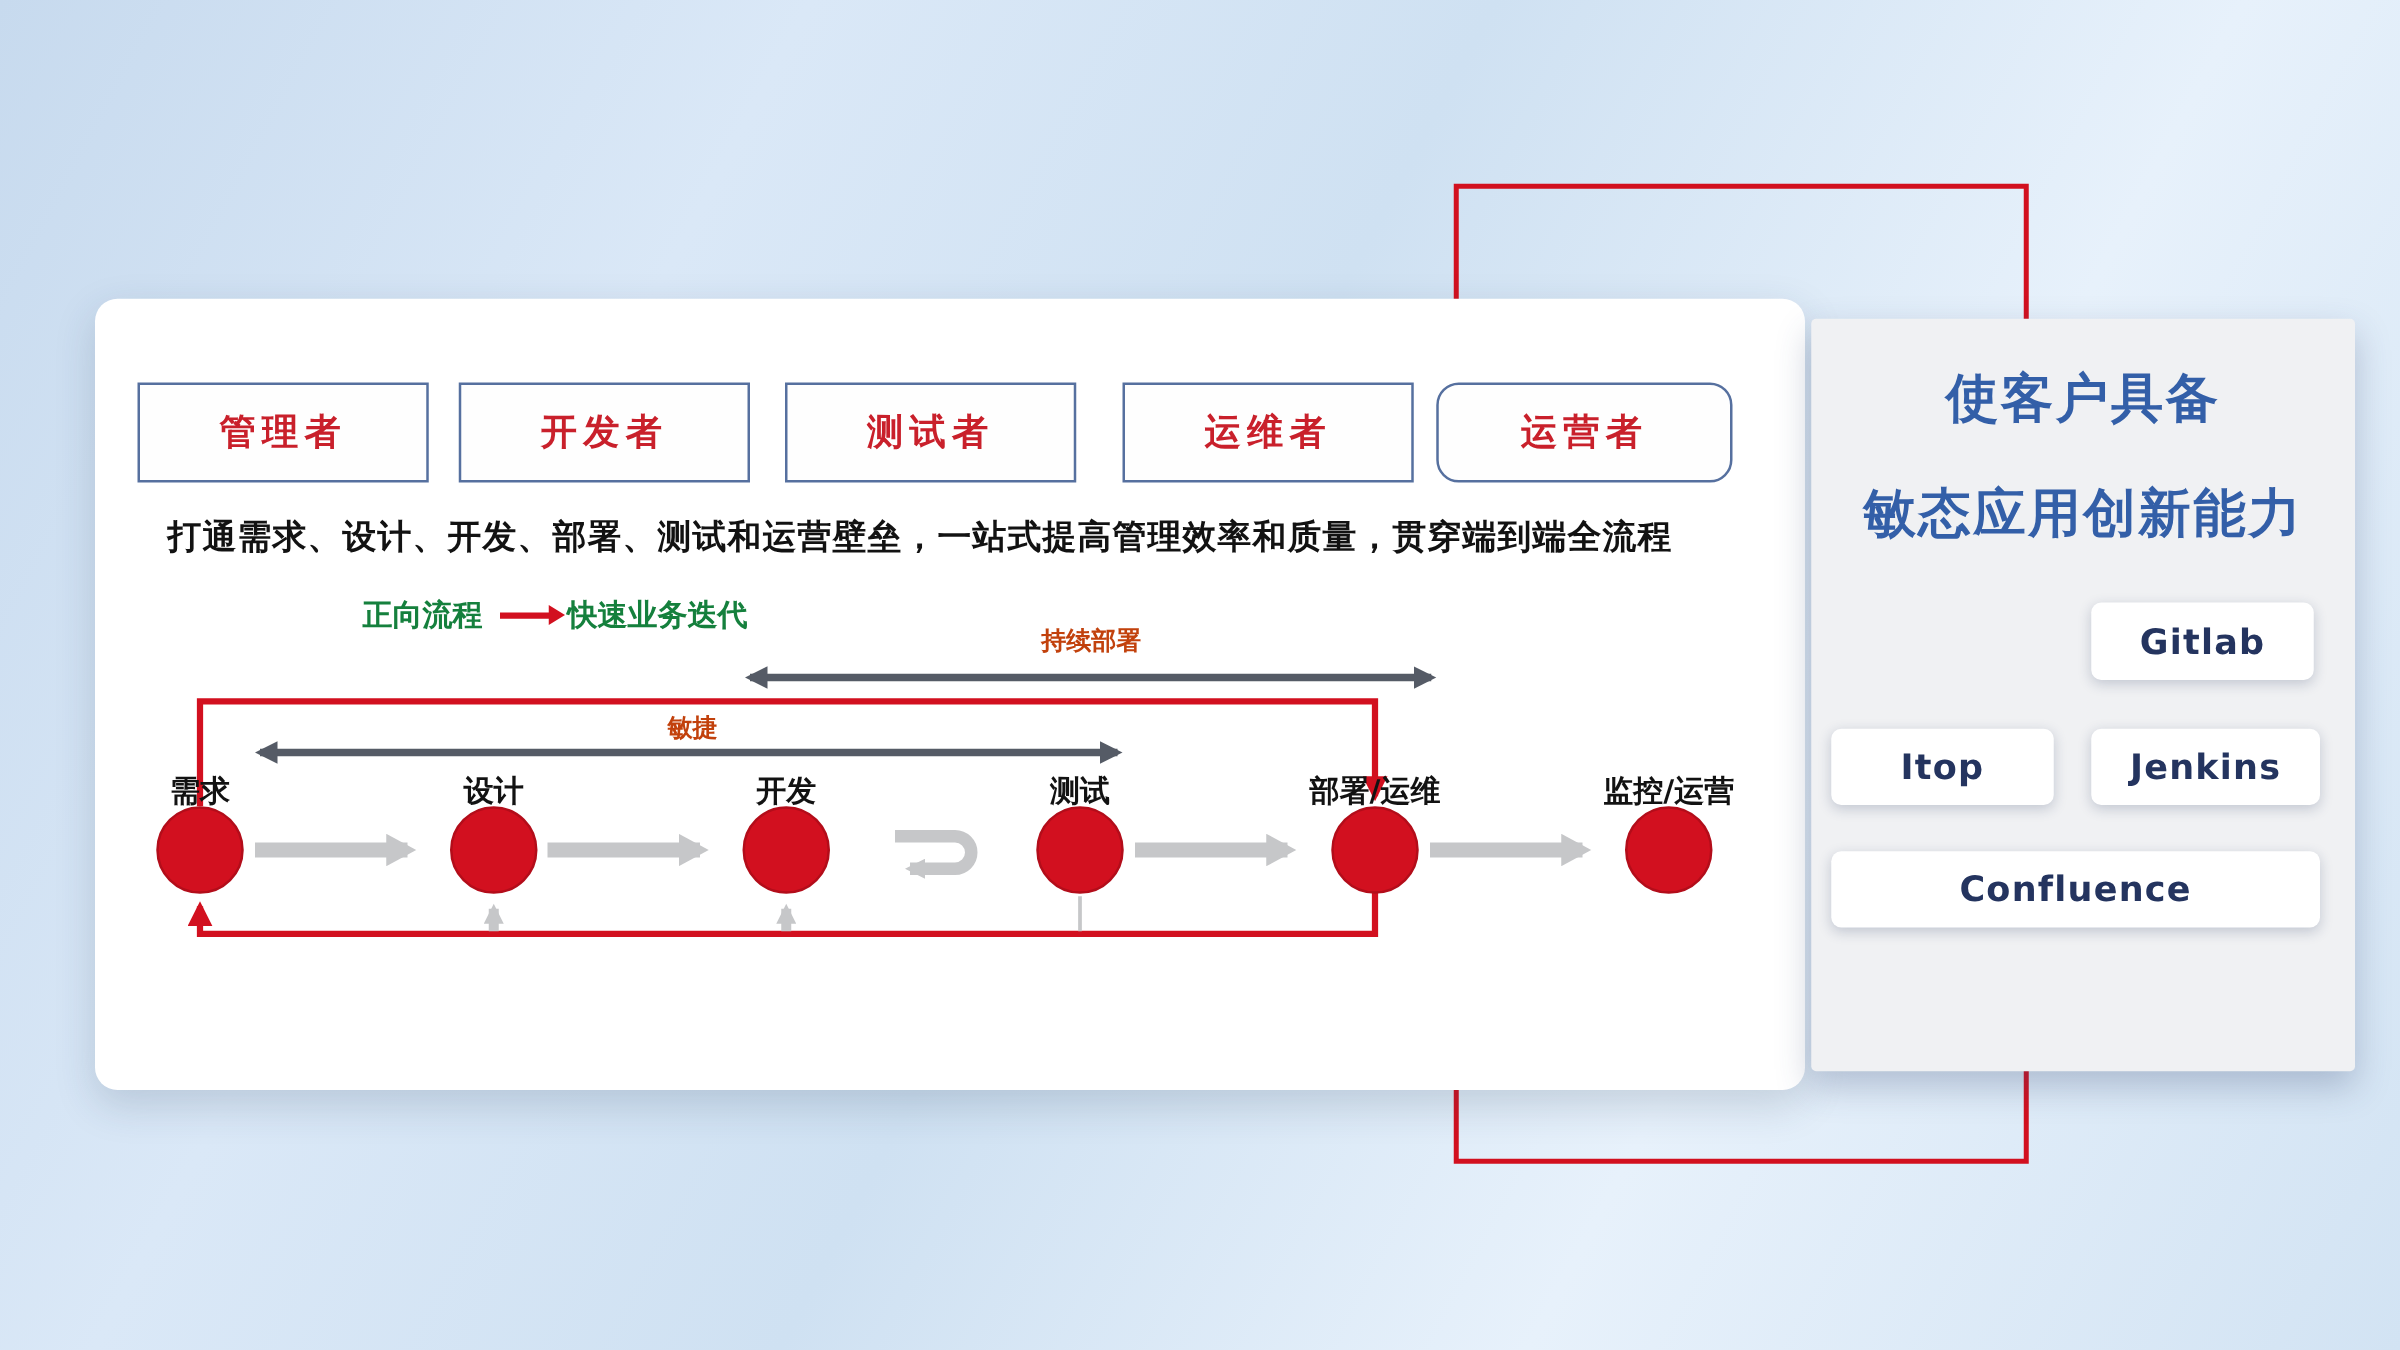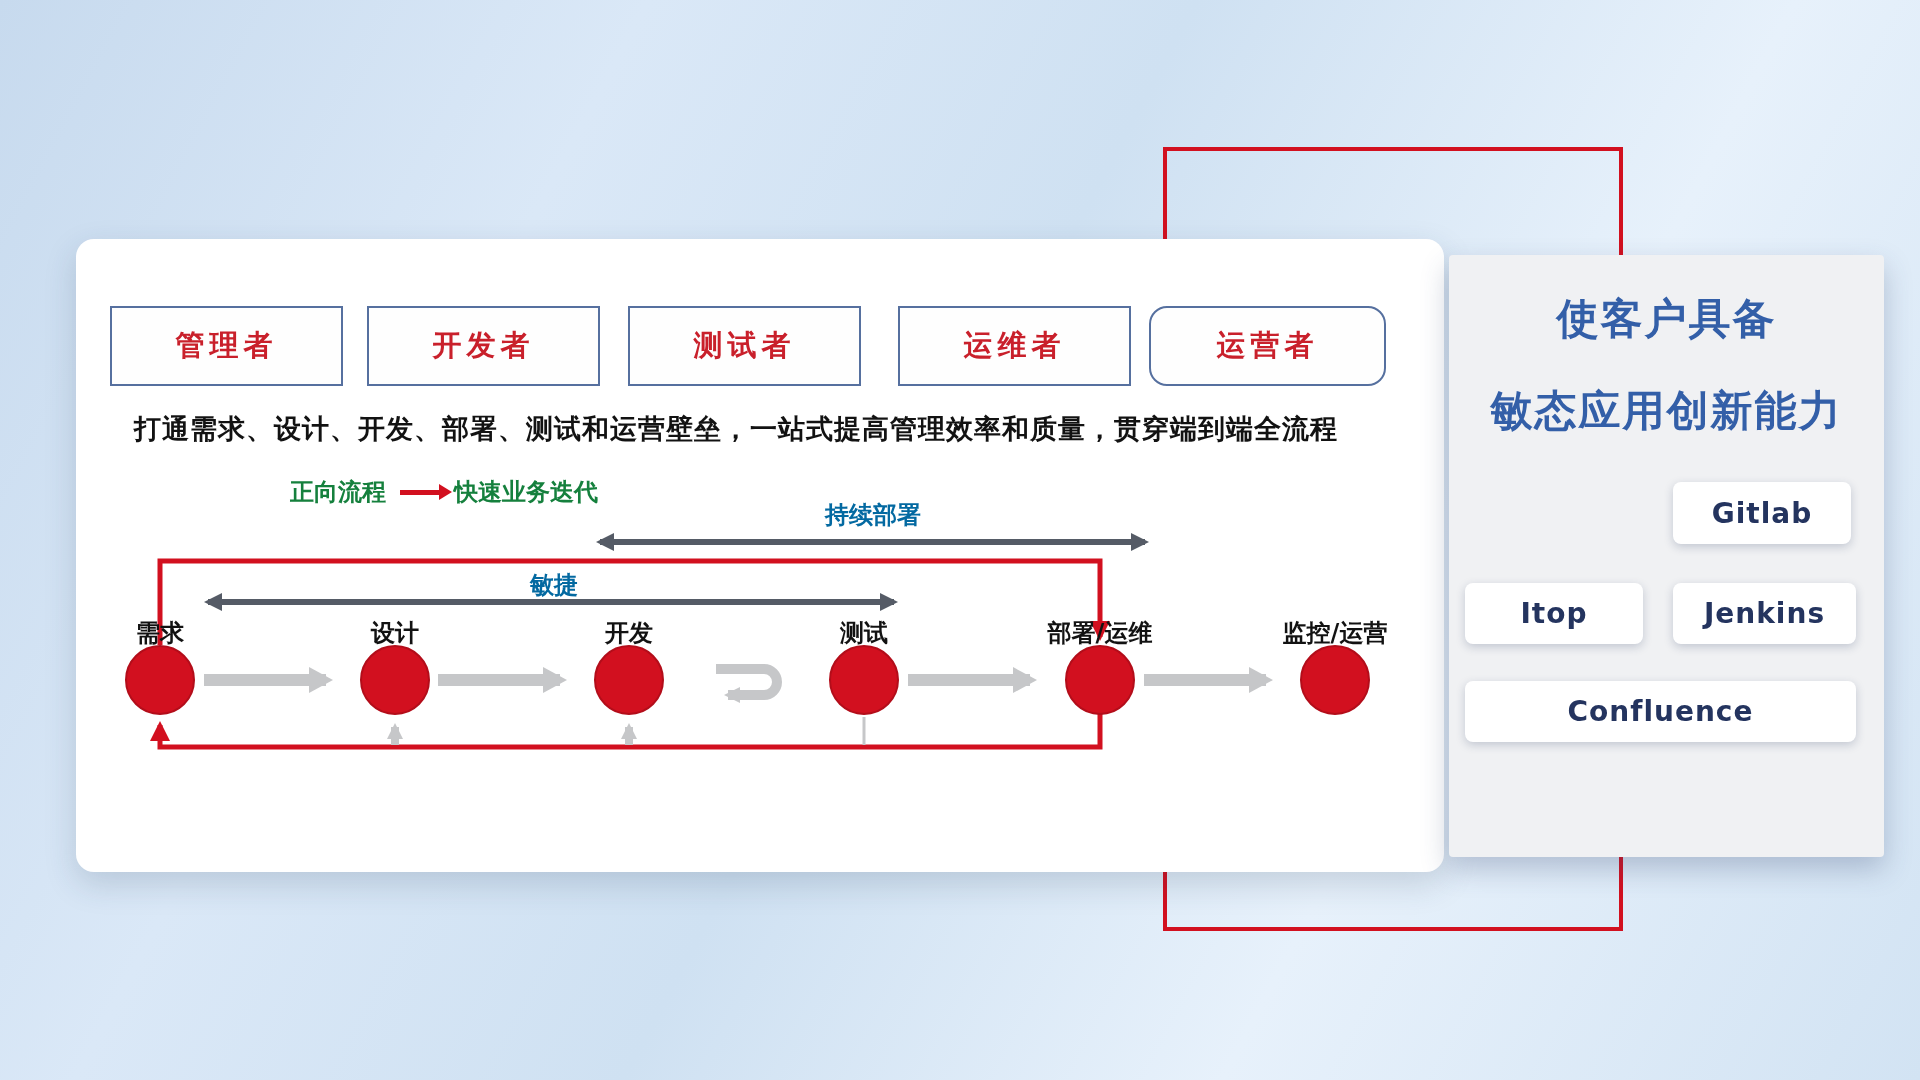--- a/index.html
+++ b/index.html
@@ -29,21 +29,21 @@
   .legend-feedback { left:867px; top:563px; }
 
   .arrow-right, .arrow-left { position:relative; display:inline-block;
     width:40px; height:5px; background:#d2101f; }
   .arrow-right::after { content:""; position:absolute; right:-12px; top:-6px;
     border-left:13px solid #d2101f; border-top:8px solid transparent; border-bottom:8px solid transparent; }
   .arrow-left::before { content:""; position:absolute; left:-12px; top:-6px;
     border-right:13px solid #d2101f; border-top:8px solid transparent; border-bottom:8px solid transparent; }
 
   .lbl { position:absolute; transform:translateX(-50%);
-    font-size:24px; font-weight:700; color:#0369a1; white-space:nowrap;font-family:Liberation Mono, monospace; }
+    font-size:20px; font-weight:700; color:#c2410c; white-space:nowrap;font-family:Liberation Mono, monospace; }
   .cd-label { left:797px; top:260px; }
   .agile-label { left:478px; top:330px; }
 
   .diagram { position:absolute; left:0; top:0; width:1368px; height:633px; }
 
   .node-label { position:absolute; top:378px; transform:translateX(-50%);
     font-size:24px; font-weight:600; color:#121212; white-space:nowrap; }
 
   .side-panel { position:absolute; left:1449px; top:255px; width:435px; height:602px;
     background:#f0f1f3; border-radius:4px; box-shadow:0 12px 28px rgba(50,70,110,.28); }

